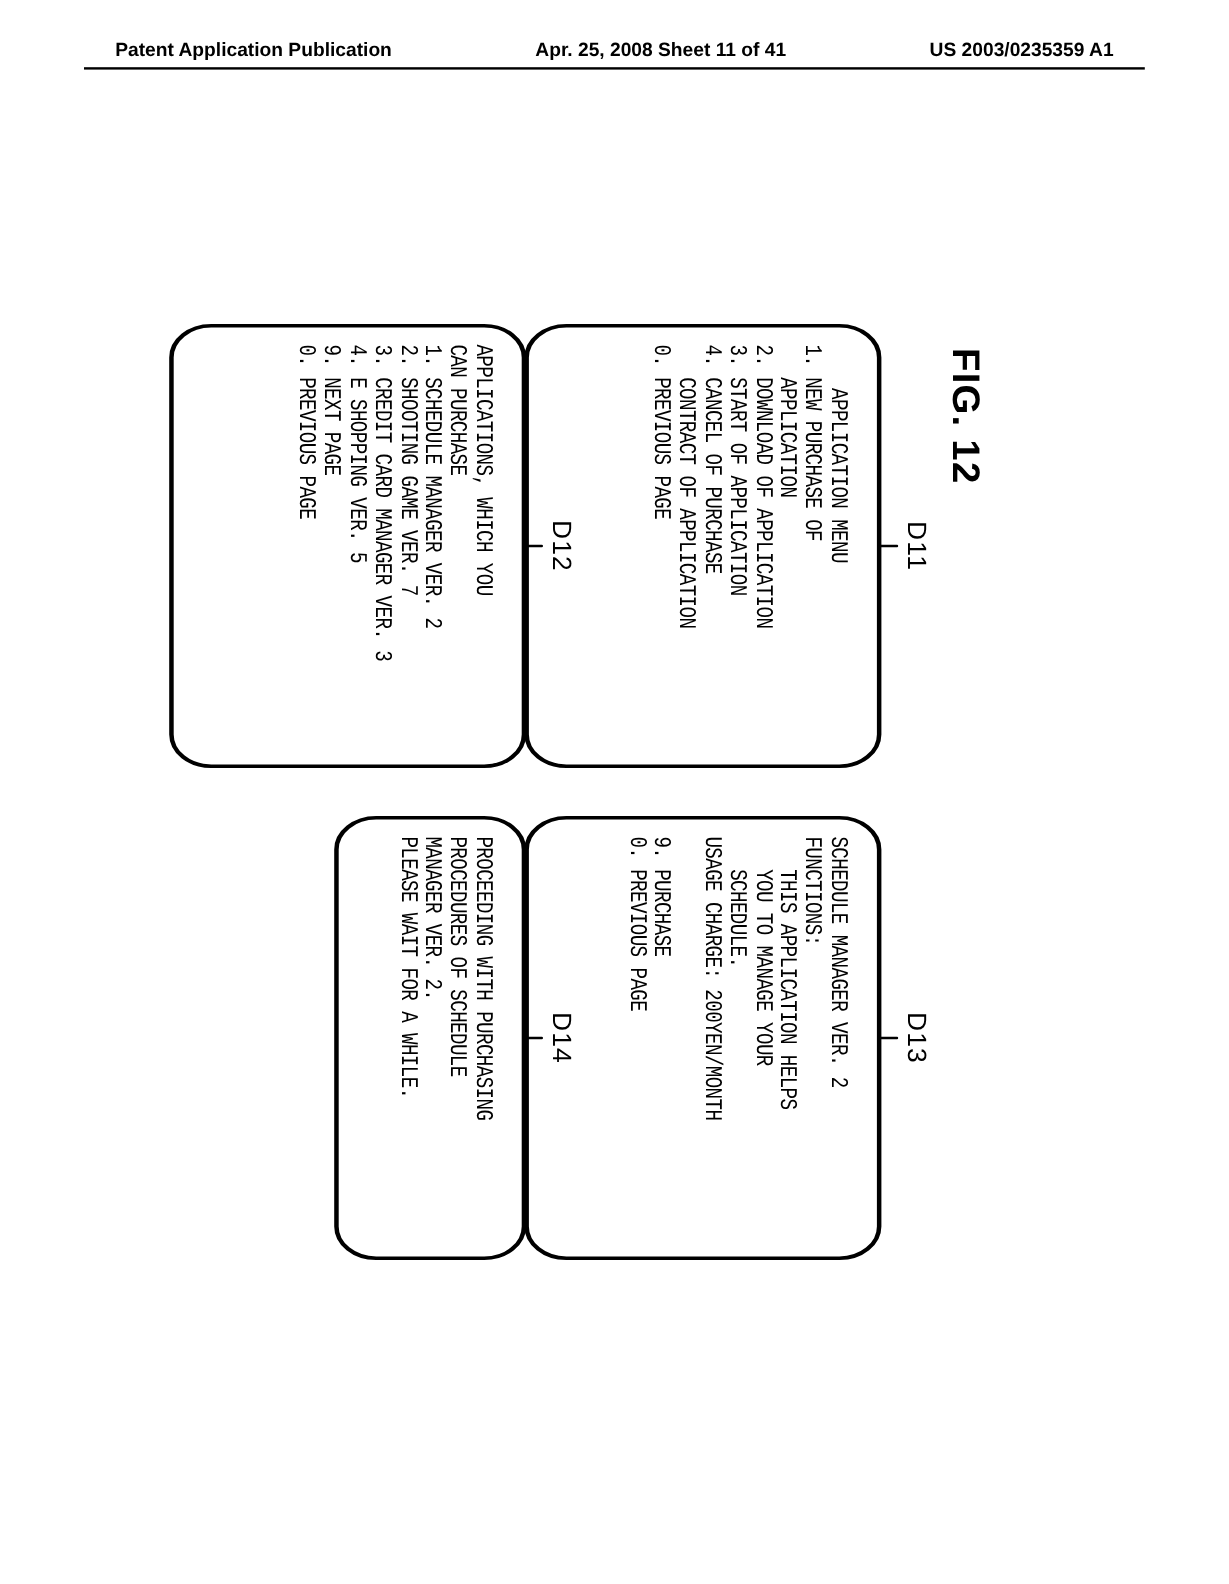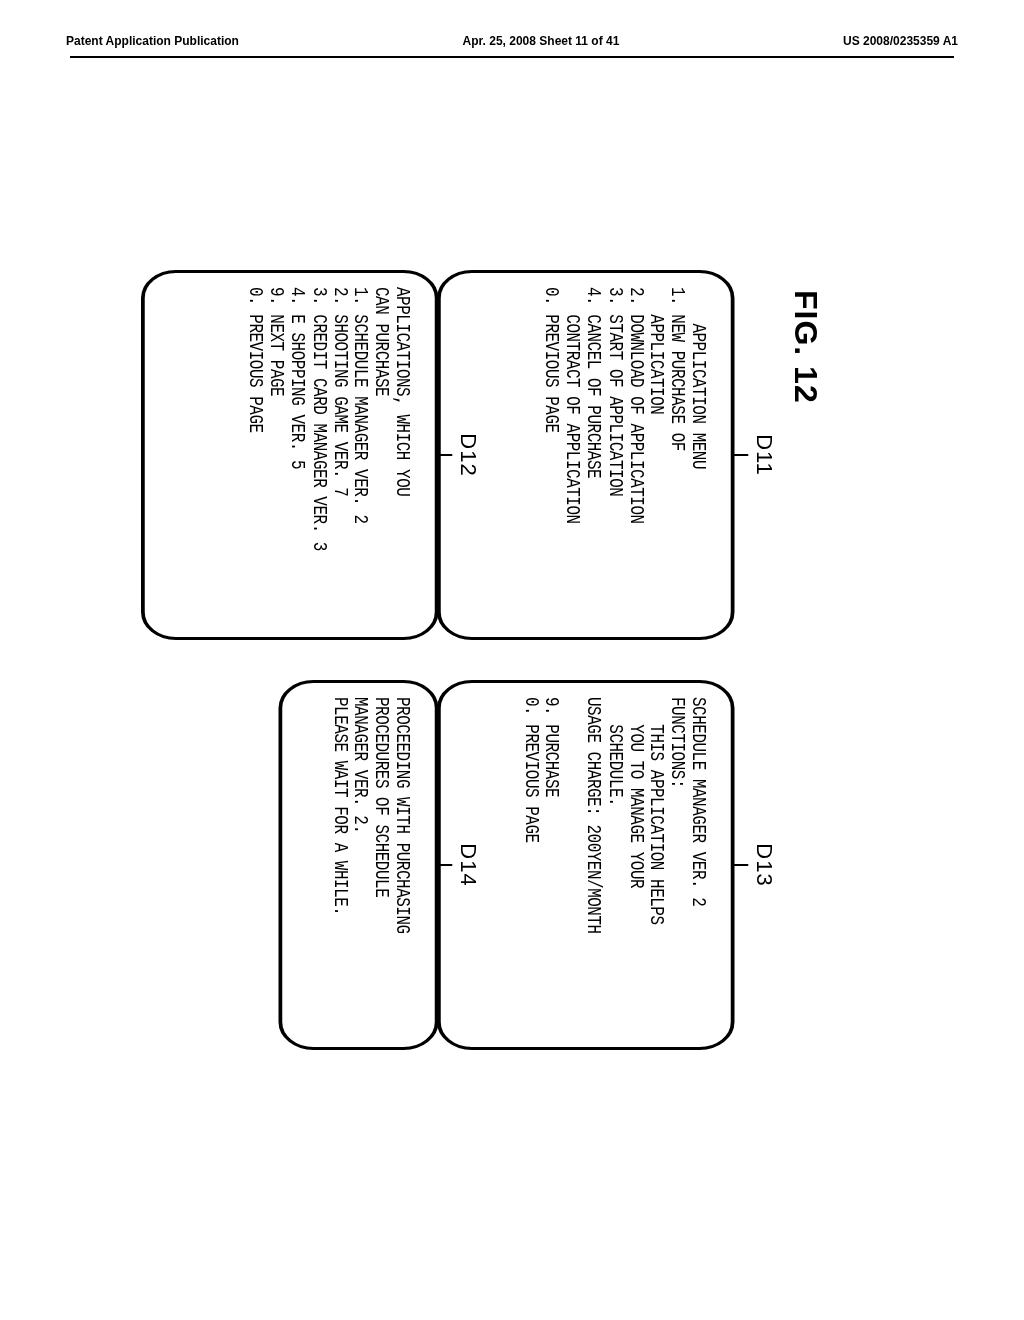--- a/index.html
+++ b/index.html
@@ -11,23 +11,23 @@
     font-family: Arial, Helvetica, sans-serif;
     position: relative;
   }
   .hdr {
     position: absolute;
     top: 34px;
     left: 0;
     width: 1024px;
     display: flex;
     justify-content: space-between;
-    font-size: 12px;
+    font-size: 16px;
     font-weight: 600;
-    padding: 0 66px;
+    padding: 0 96px;
     box-sizing: border-box;
   }
   .hdr-line {
     position: absolute;
     top: 56px;
     left: 70px;
     width: 884px;
     height: 2px;
     background: #000;
   }
@@ -85,21 +85,21 @@
     transform-origin: top center;
   }
   .shortbox { height: 128px; }
 </style>
 </head>
 <body>
 
 <div class="hdr">
   <span>Patent Application Publication</span>
   <span>Apr. 25, 2008 Sheet 11 of 41</span>
-  <span>US 2008/0235359 A1</span>
+  <span>US 2003/0235359 A1</span>
 </div>
 <div class="hdr-line"></div>
 
 <div class="figure-wrap">
   <div class="figlabel">FIG. 12</div>
 
   <div class="grid">
 
     <div class="col">
       <div class="dlabel">D11</div>

